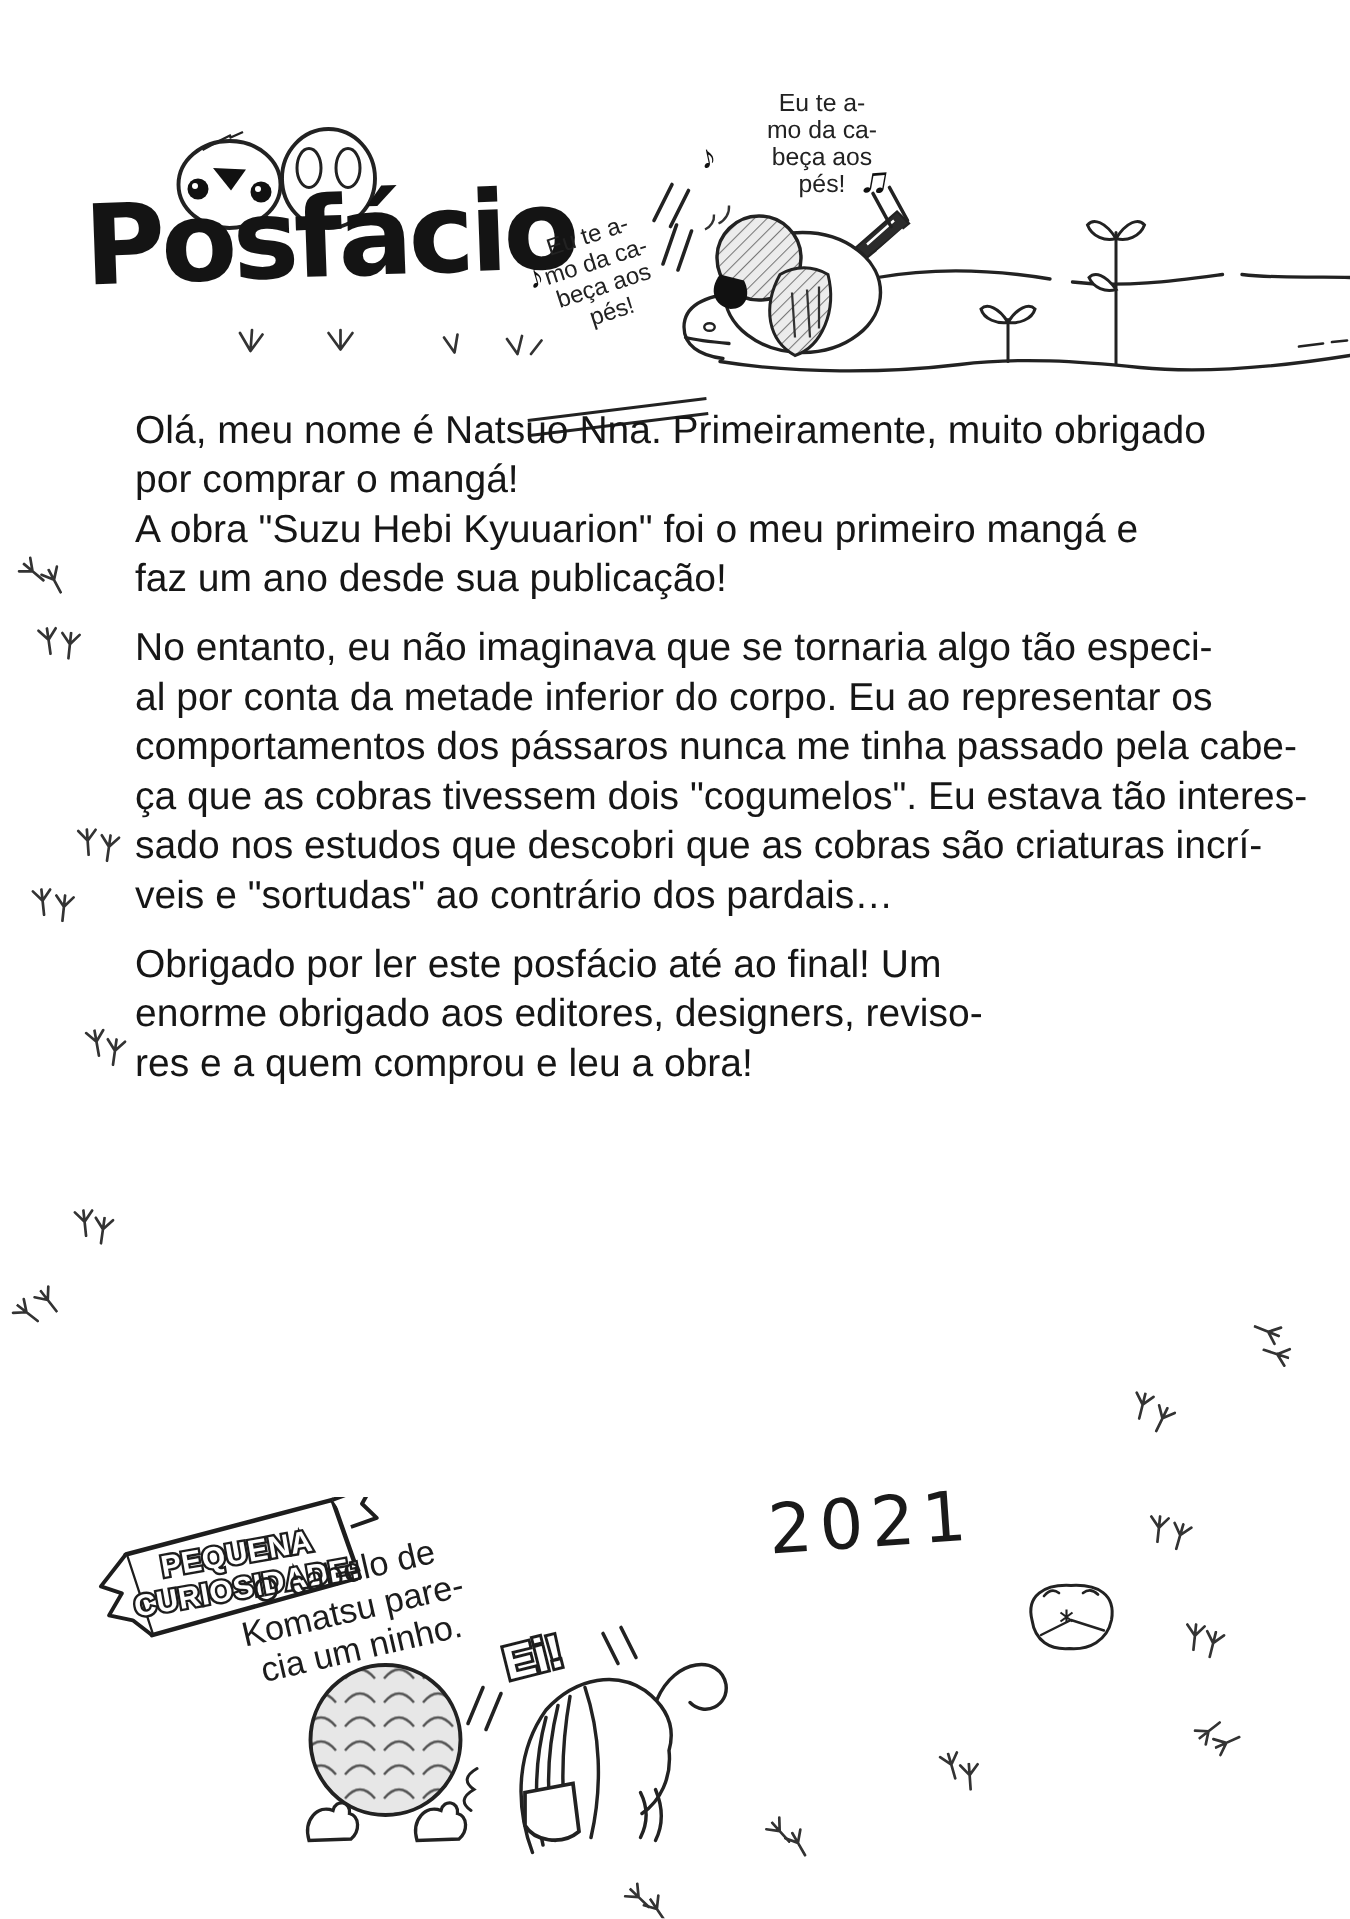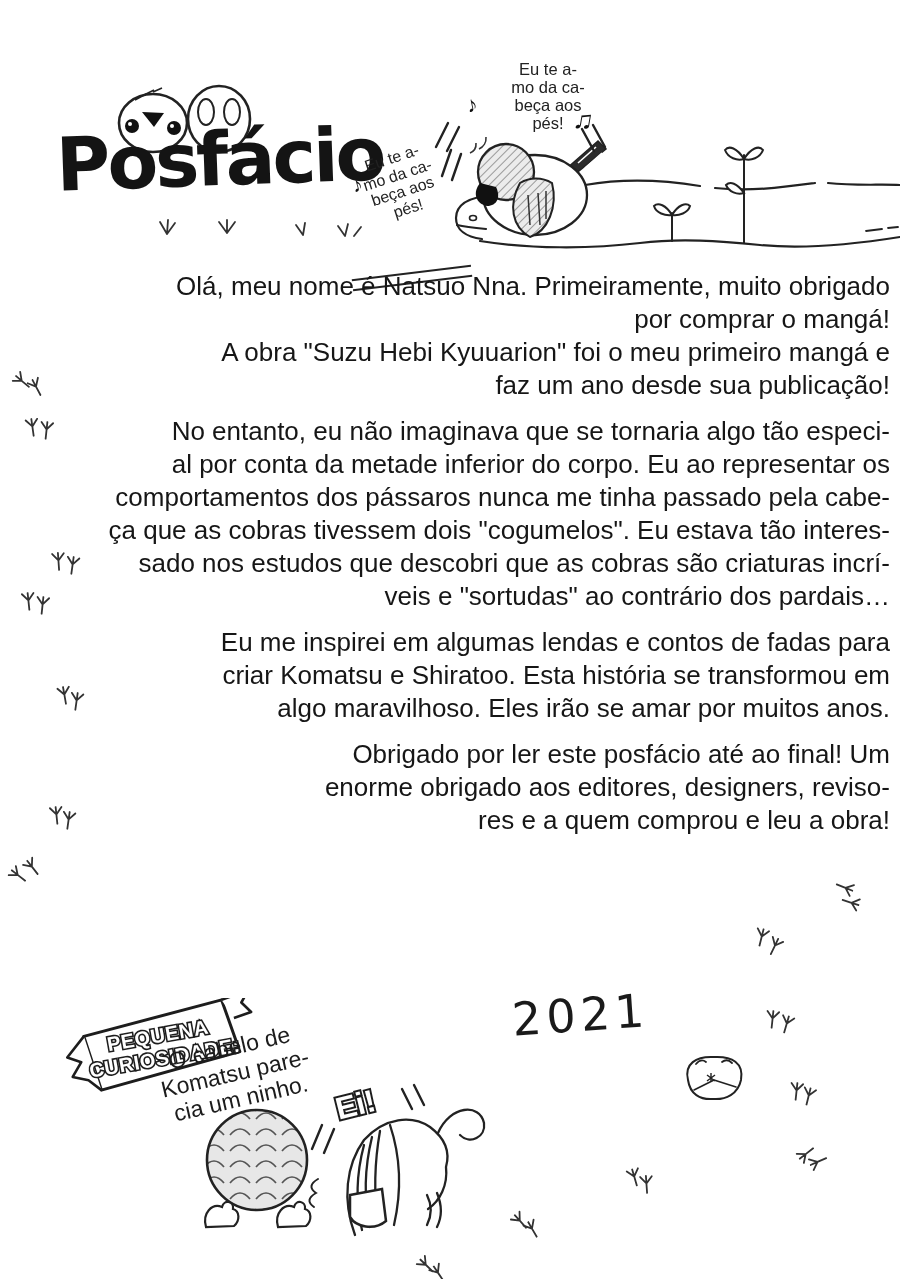--- a/index.html
+++ b/index.html
@@ -1,19 +1,19 @@
 <!DOCTYPE html>
 <html><head>
 <meta charset="utf-8">
 <style>
   html,body{margin:0;padding:0;background:#fff;}
   #page{position:relative;width:900px;height:1279px;background:#fff;overflow:hidden;
         font-family:"Liberation Sans",sans-serif;color:#1c1c1c;}
   .abs{position:absolute;}
-  .pre{white-space:pre-line;text-align:right;}
+  .pre{white-space:pre-line;}
   #title{left:56px;top:116px;font-family:"DejaVu Sans",sans-serif;font-weight:700;
          font-size:74px;letter-spacing:-3px;transform:rotate(-2deg);color:#141414;}
   .speech{font-size:16.5px;line-height:18px;text-align:center;color:#222;}
   #speech-top{left:478px;top:60px;width:140px;}
   #speech-left{left:338px;top:148px;width:124px;transform:rotate(-18deg);font-size:16px;line-height:17.5px;}
   #speech-underline{left:352px;top:272px;width:120px;height:8px;
          border-top:2.5px solid #222;border-bottom:2.5px solid #222;transform:rotate(-7deg);}
   #afterword{left:90px;top:270px;width:800px;font-size:26px;line-height:33px;color:#161616;}
   #afterword p{margin:0 0 13px 0;}
   #note{left:130px;top:1034px;width:210px;font-size:23px;line-height:26px;
@@ -132,23 +132,20 @@
     <p class="pre">Olá, meu nome é Natsuo Nna. Primeiramente, muito obrigado
 por comprar o mangá!
 A obra "Suzu Hebi Kyuuarion" foi o meu primeiro mangá e
 faz um ano desde sua publicação!</p>
     <p class="pre">No entanto, eu não imaginava que se tornaria algo tão especi-
 al por conta da metade inferior do corpo. Eu ao representar os
 comportamentos dos pássaros nunca me tinha passado pela cabe-
 ça que as cobras tivessem dois "cogumelos". Eu estava tão interes-
 sado nos estudos que descobri que as cobras são criaturas incrí-
 veis e "sortudas" ao contrário dos pardais…</p>
-    <p class="pre">Eu me inspirei em algumas lendas e contos de fadas para
-criar Komatsu e Shiratoo. Esta história se transformou em
-algo maravilhoso. Eles irão se amar por muitos anos.</p>
     <p class="pre">Obrigado por ler este posfácio até ao final! Um
 enorme obrigado aos editores, designers, reviso-
 res e a quem comprou e leu a obra!</p>
   </div>
 
   <svg class="abs doodle" style="left:58px;top:998px" width="225" height="112" viewBox="0 0 225 112">
     <g transform="rotate(-10 110 55)">
       <path d="M30 24 L172 12 L181 66 L38 80 Z" fill="#fff" stroke="#1d1d1d" stroke-width="3" stroke-linejoin="round"></path>
       <path d="M30 24 L10 42 L23 49 L12 62 L27 68 L38 80" fill="#fff" stroke="#1d1d1d" stroke-width="2.6" stroke-linejoin="round"></path>
       <path d="M172 12 L200 7 L191 18 L199 29 L181 32" fill="#fff" stroke="#1d1d1d" stroke-width="2.6" stroke-linejoin="round"></path>

